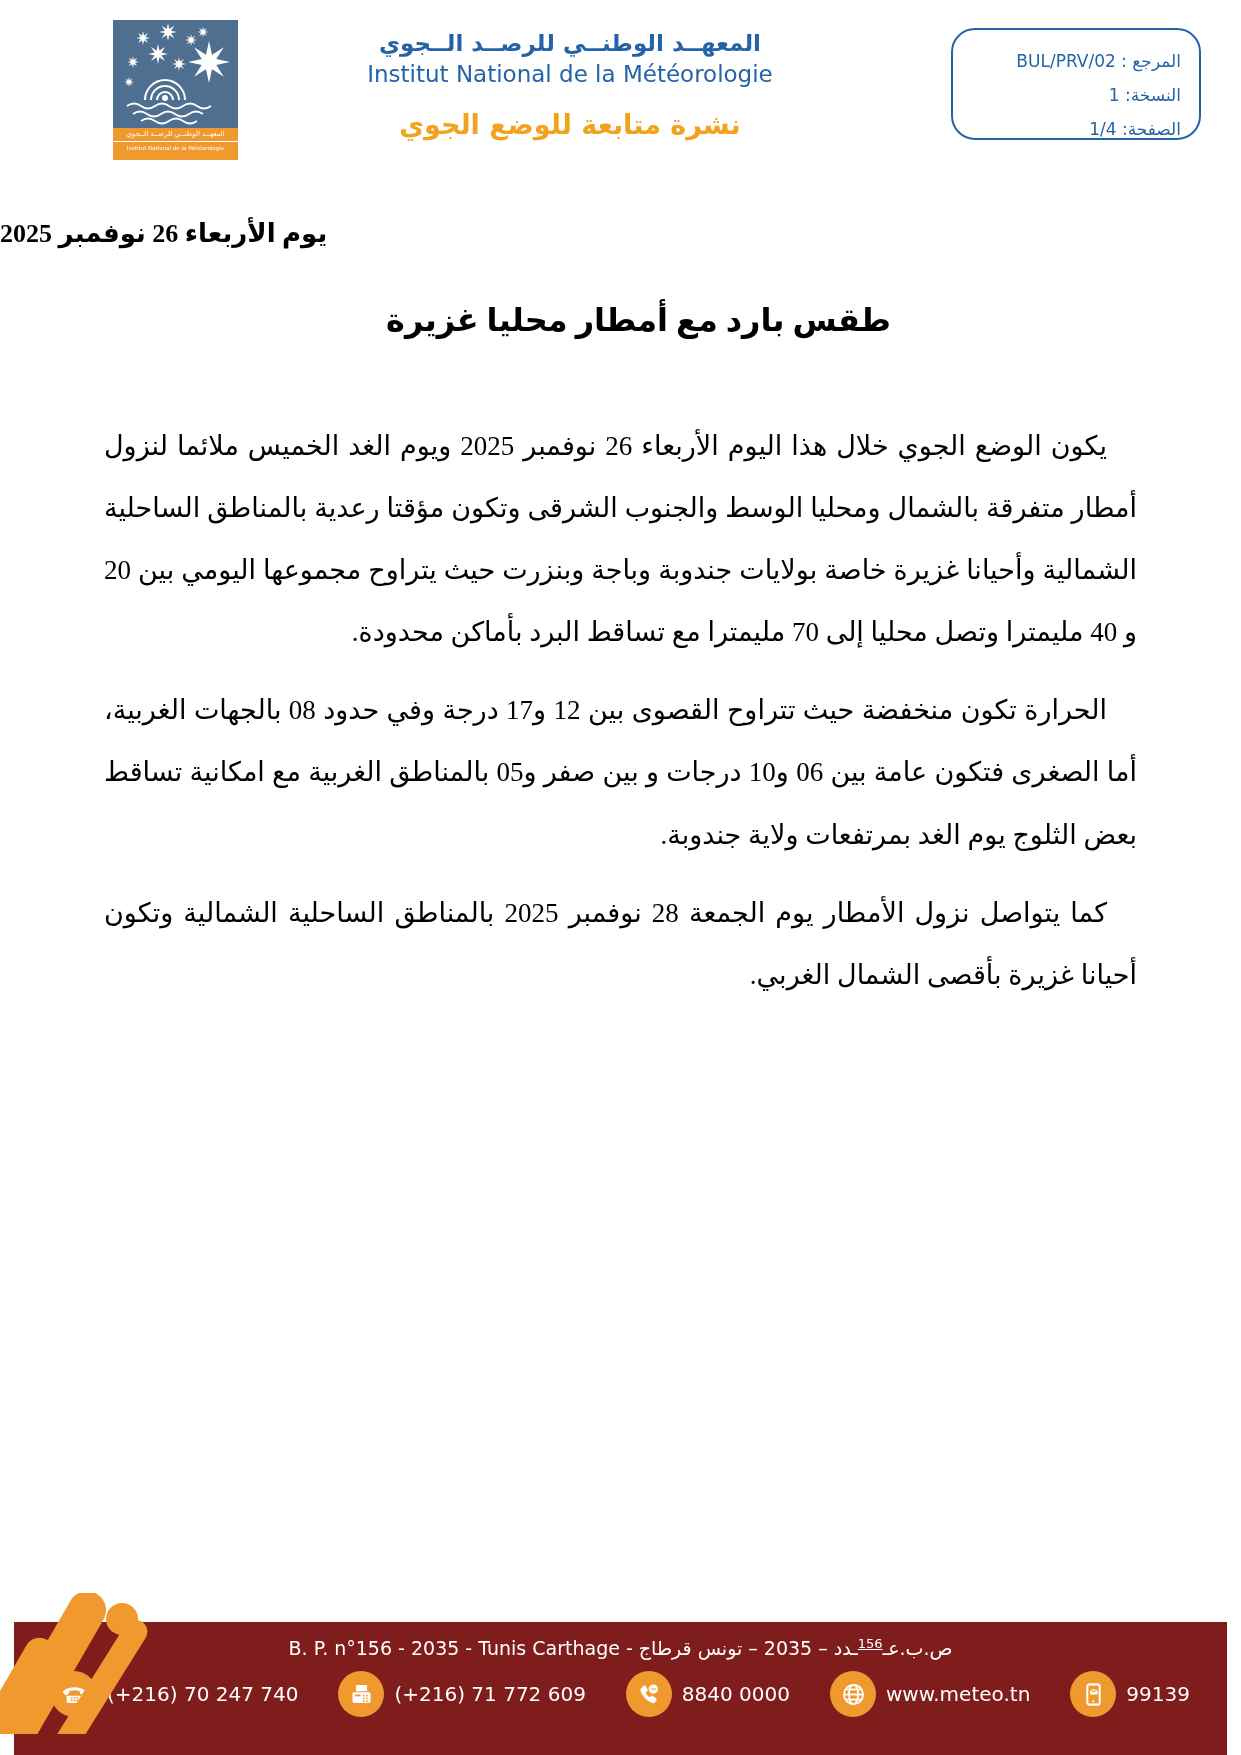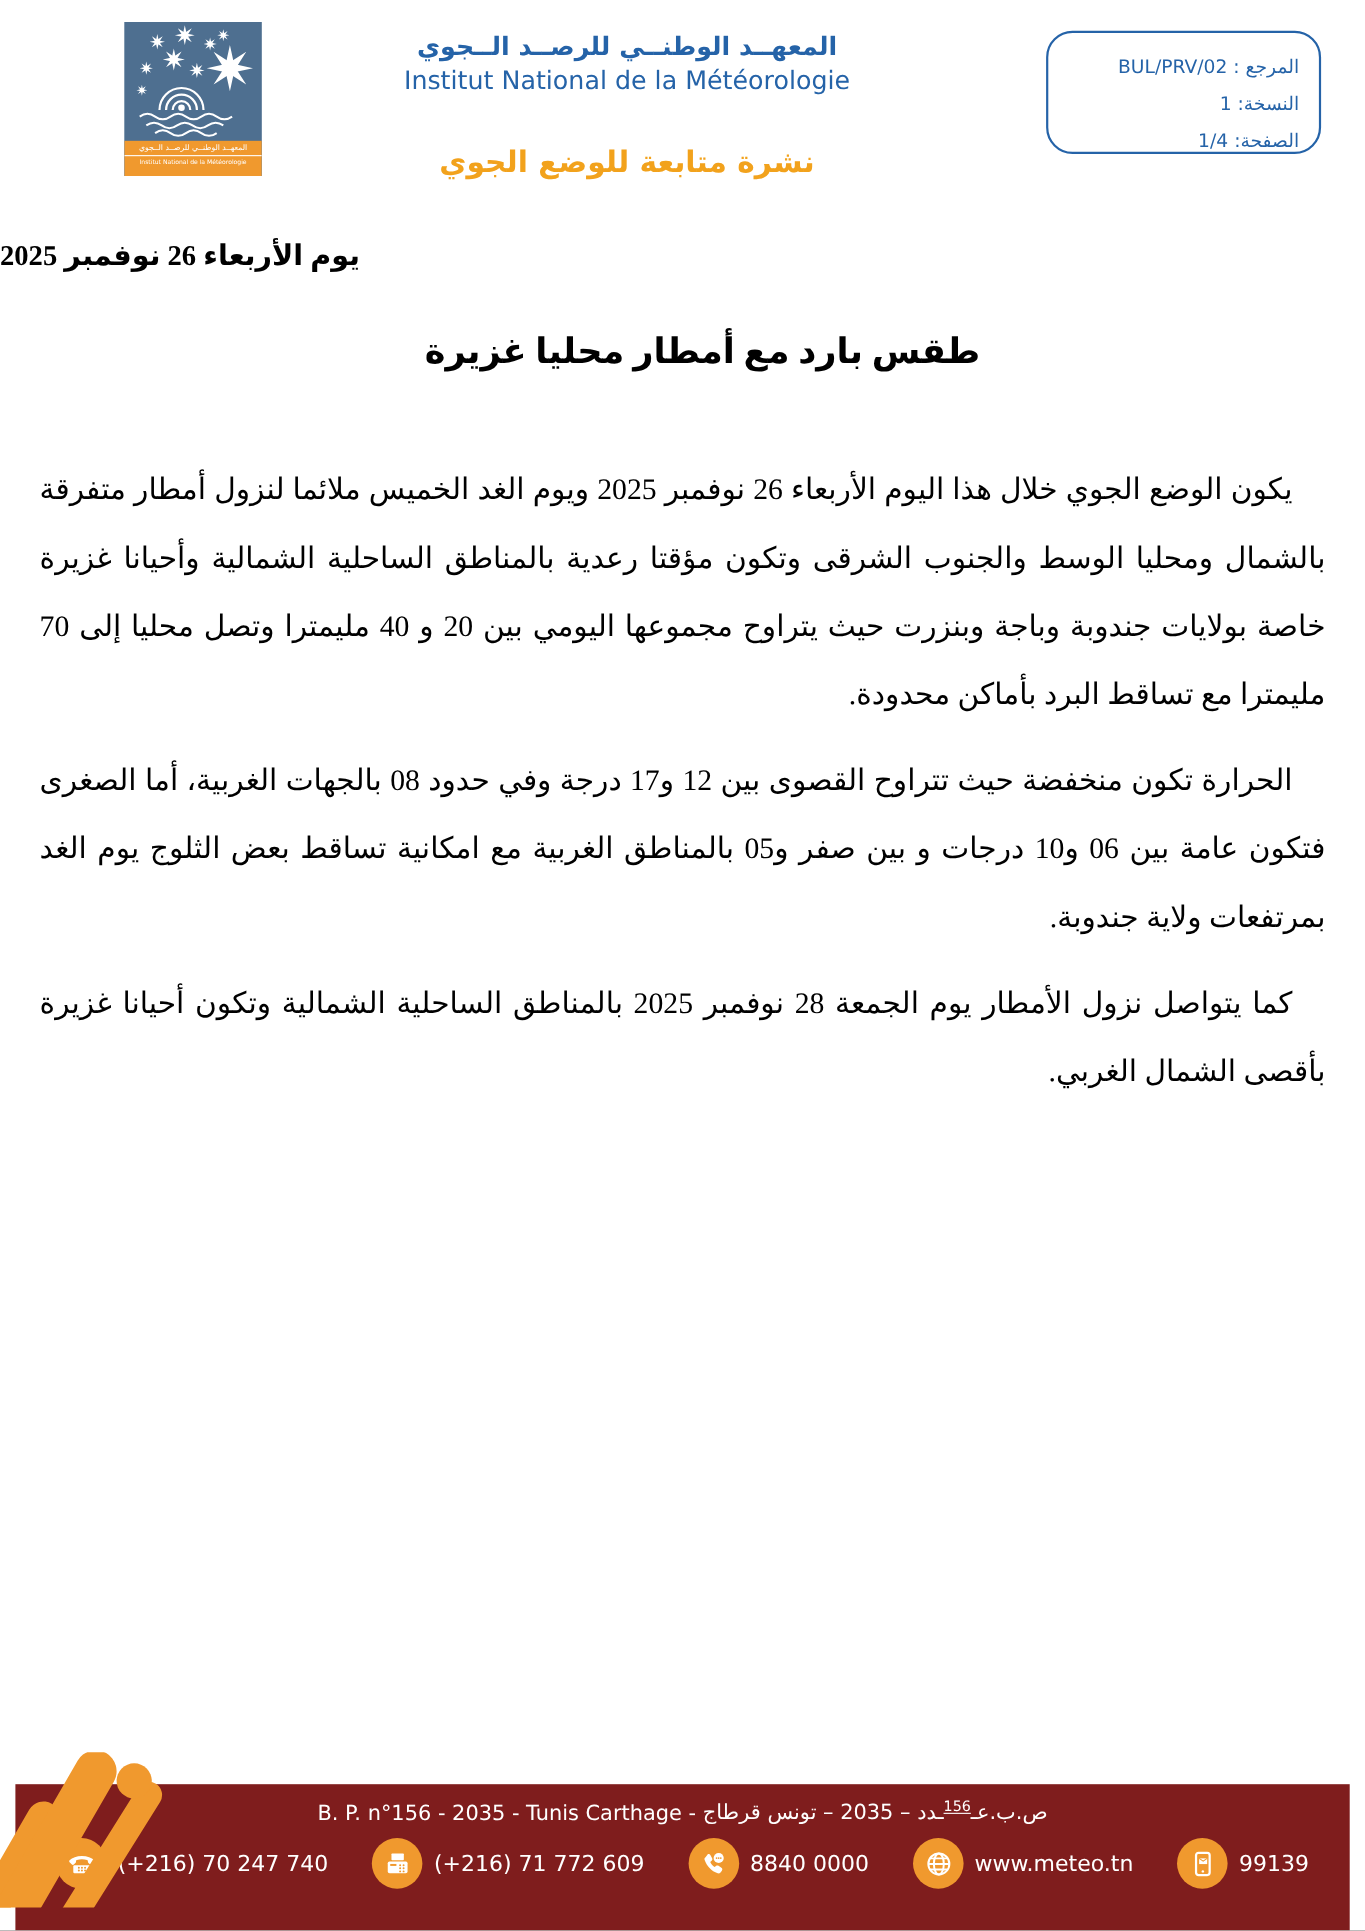--- a/index.html
+++ b/index.html
@@ -27,42 +27,42 @@
     font-family:"DejaVu Sans",sans-serif;
   }
   .logo-strip .l1{font-size:7px;line-height:13px;border-bottom:1px solid #fff;white-space:nowrap;}
   .logo-strip .l2{font-size:6px;line-height:11px;white-space:nowrap;transform:scale(.92);}
   .head-center{
     position:absolute;left:280px;top:8px;width:580px;text-align:center;
     font-family:"DejaVu Sans","Liberation Sans",sans-serif;
   }
   .org-ar{color:#2563a8;font-size:23px;font-weight:bold;direction:rtl;line-height:30px;}
   .org-fr{color:#2563a8;font-size:23px;line-height:32px;}
-  .bulletin-title{color:#f2a21c;font-size:27px;font-weight:bold;direction:rtl;margin-top:42px;}
+  .bulletin-title{color:#f2a21c;font-size:27px;font-weight:bold;direction:rtl;margin-top:19px;}
   .ref-box{
     position:absolute;right:40px;top:8px;width:250px;height:112px;
     border:2px solid #2563a8;border-radius:24px;
     box-sizing:border-box;padding:14px 18px 0 10px;
     direction:rtl;text-align:right;
     font-family:"DejaVu Sans","Liberation Sans",sans-serif;
     color:#2563a8;font-size:17px;line-height:34px;
   }
   .ref-line .val{direction:ltr;unicode-bidi:embed;}
   
   .doc{
     position:absolute;top:218px;left:0;width:100%;
   }
   .date-title{
     text-align:left;font-weight:bold;font-size:26px;direction:rtl;margin:0;
   }
   .headline{
     text-align:center;font-weight:bold;font-size:32px;direction:rtl;margin:52px 0 0 0;padding-left:36px;
   }
   .body-text{
-    margin-top:76px;padding:0 36px;direction:rtl;
+    margin-top:76px;padding:0 104px;direction:rtl;
   }
   .body-text p{
     font-size:27px;line-height:2.3;text-align:justify;
     text-indent:30px;margin:0 0 16px 0;
   }
   .note{
     direction:rtl;text-align:center;
     width:880px;margin:120px 160px 0 auto;
     font-size:17.5px;line-height:2.6;
   }

